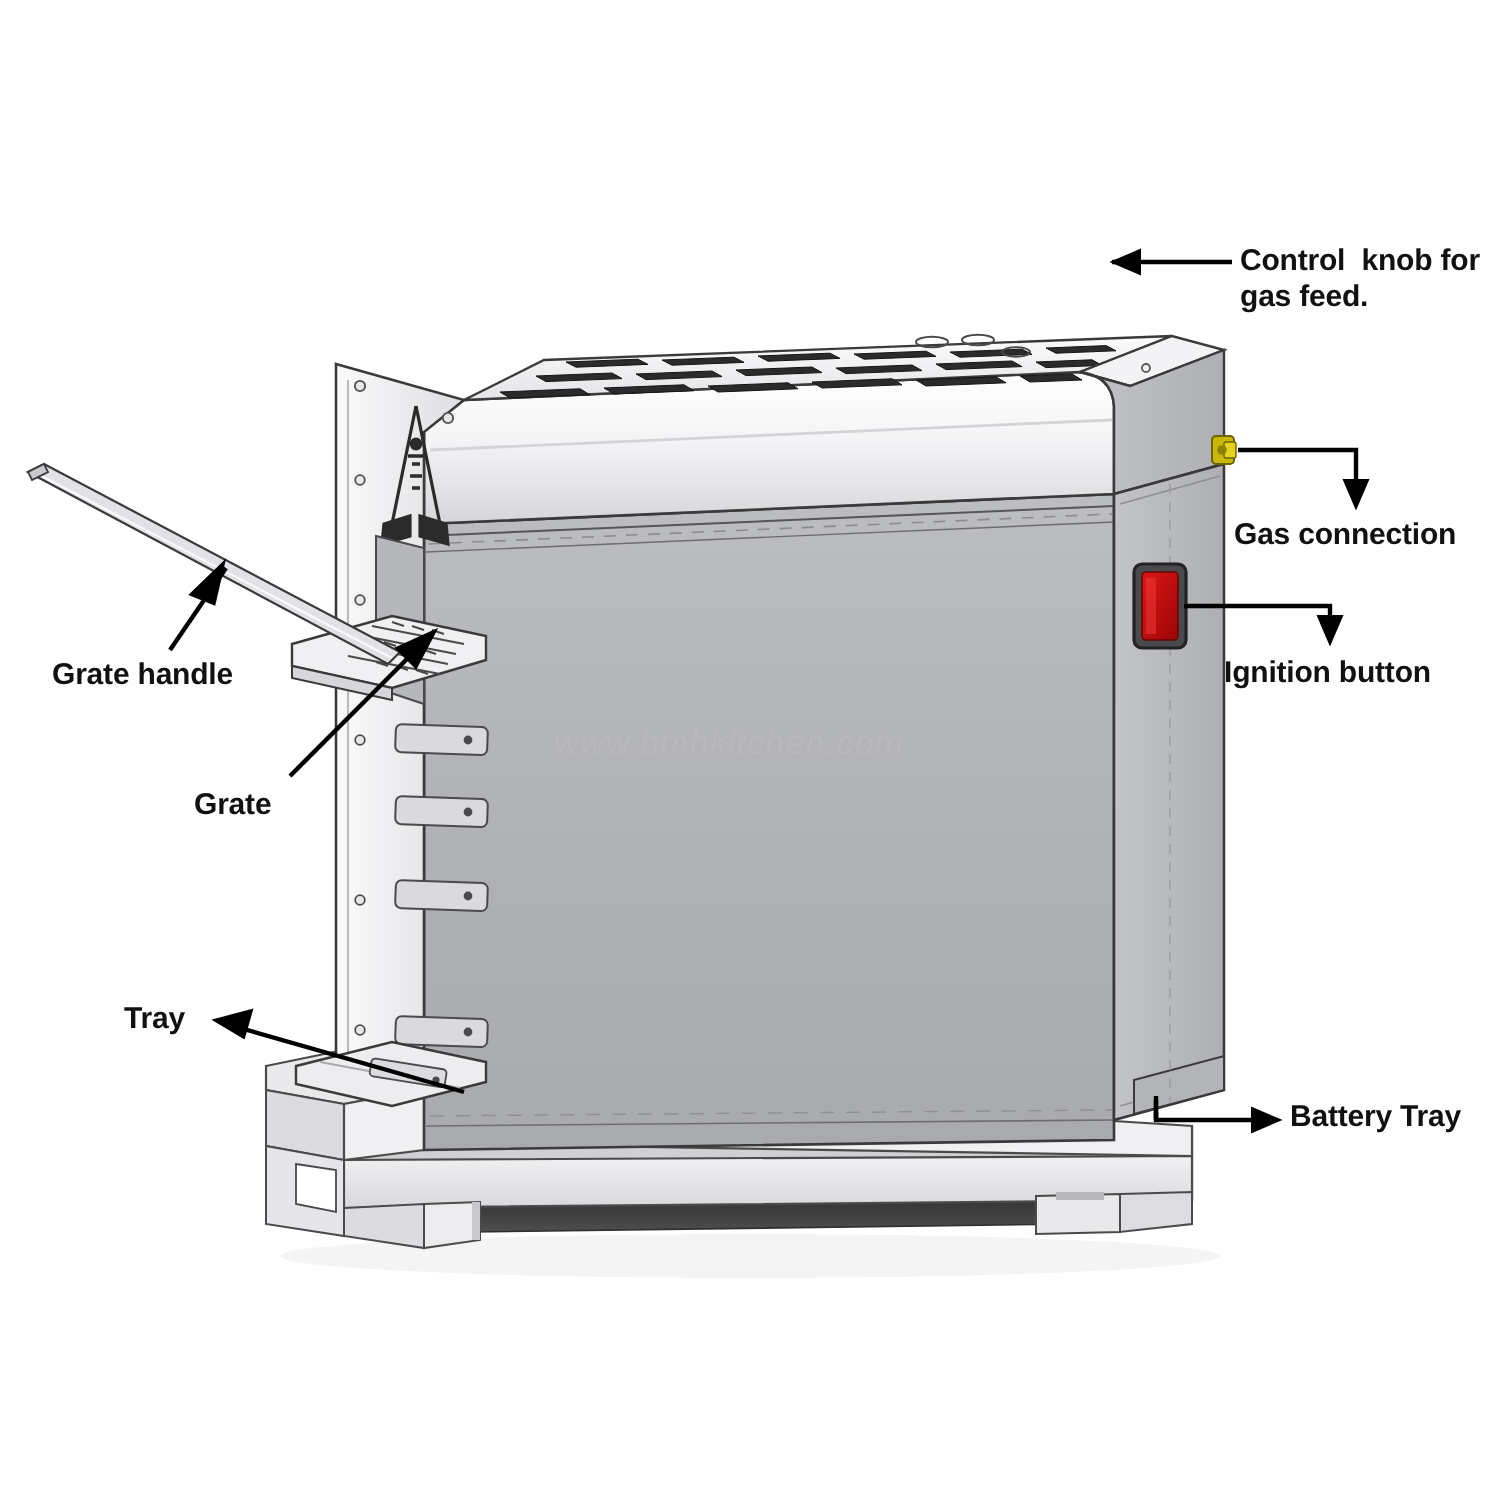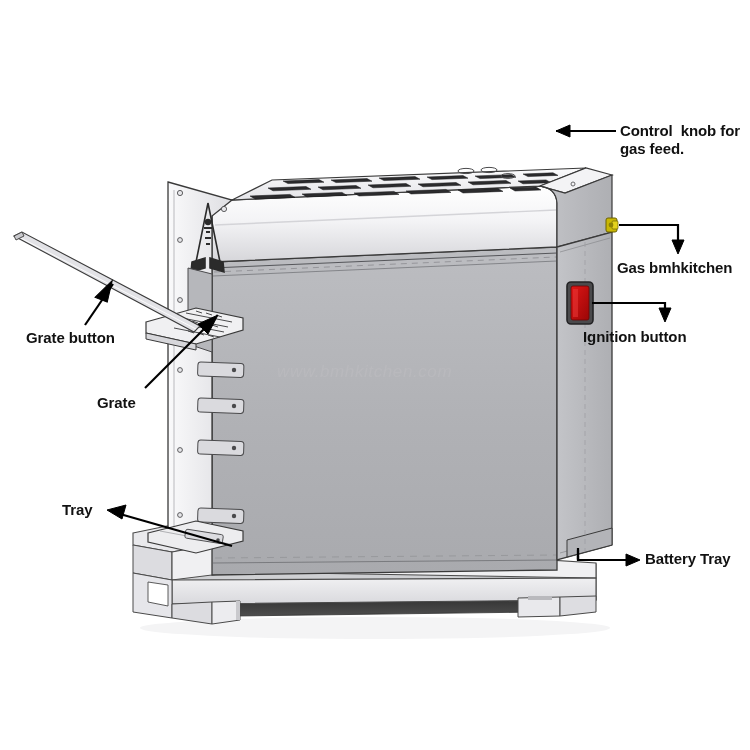--- a/index.html
+++ b/index.html
@@ -27,21 +27,21 @@
     font-family: "Liberation Sans", sans-serif;
     font-weight: bold;
     font-size: 15px;
     color: #111111;
     line-height: 1.18;
     white-space: pre;
     letter-spacing: -0.1px;
   }
   #cl-knob   { left: 620px; top: 122px; }
   #cl-gas    { left: 617px; top: 259px; }
-  #cl-ign    { left: 583px; top: 328px; }
+  #cl-ign    { left: 612px; top: 328px; }
   #cl-handle { left: 26px;  top: 329px; }
   #cl-grate  { left: 97px;  top: 394px; text-align: right; }
   #cl-tray   { left: 62px;  top: 501px; }
   #cl-batt   { left: 645px; top: 550px; }
   #watermark {
     position: absolute;
     left: 277px;
     top: 362px;
     font-family: "Liberation Sans", sans-serif;
     font-style: italic;
@@ -333,22 +333,22 @@
       <path d="M 578,557 L 578,559 L 578,558 M 578,557 L 578,556" stroke-width="2.2" fill="none"></path>
       <path d="M 578,550 L 578,560 L 578,560" stroke-width="2.2" fill="none"></path>
       <path d="M 578,548 L 578,560 L 632,560" stroke-width="2.2" fill="none"></path>
       <path d="M 640,560 L 626,554 L 626,566 Z"></path>
     </g>
 
   </svg>
 
   <div class="callout" id="cl-knob">Control  knob for
 gas feed.</div>
-  <div class="callout" id="cl-gas">Gas bmhkitchen</div>
+  <div class="callout" id="cl-gas">Gas connection</div>
   <div class="callout" id="cl-ign">Ignition button</div>
-  <div class="callout" id="cl-handle">Grate button</div>
+  <div class="callout" id="cl-handle">Grate handle</div>
   <div class="callout" id="cl-grate">Grate</div>
   <div class="callout" id="cl-tray">Tray</div>
   <div class="callout" id="cl-batt">Battery Tray</div>
 
   <div id="watermark">www.bmhkitchen.com</div>
 
 </div>
 
 </body></html>

